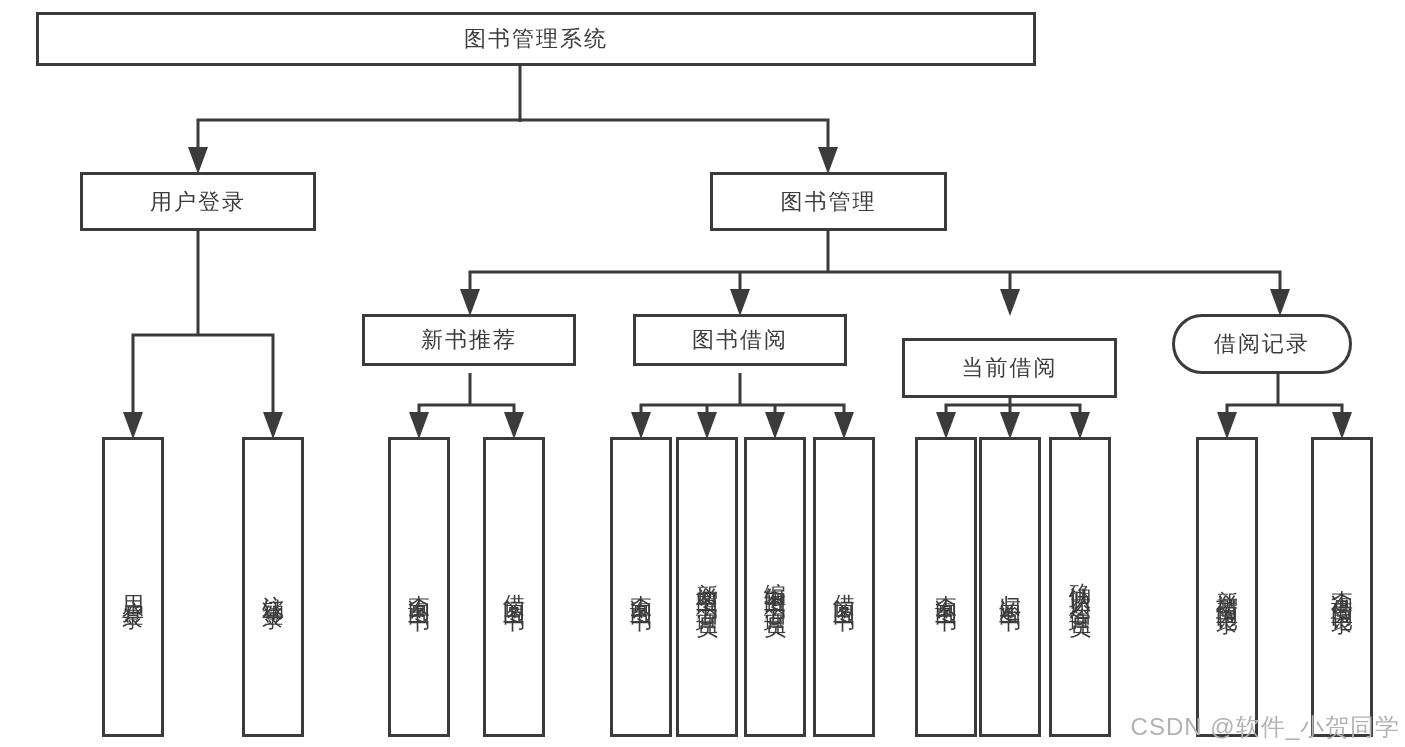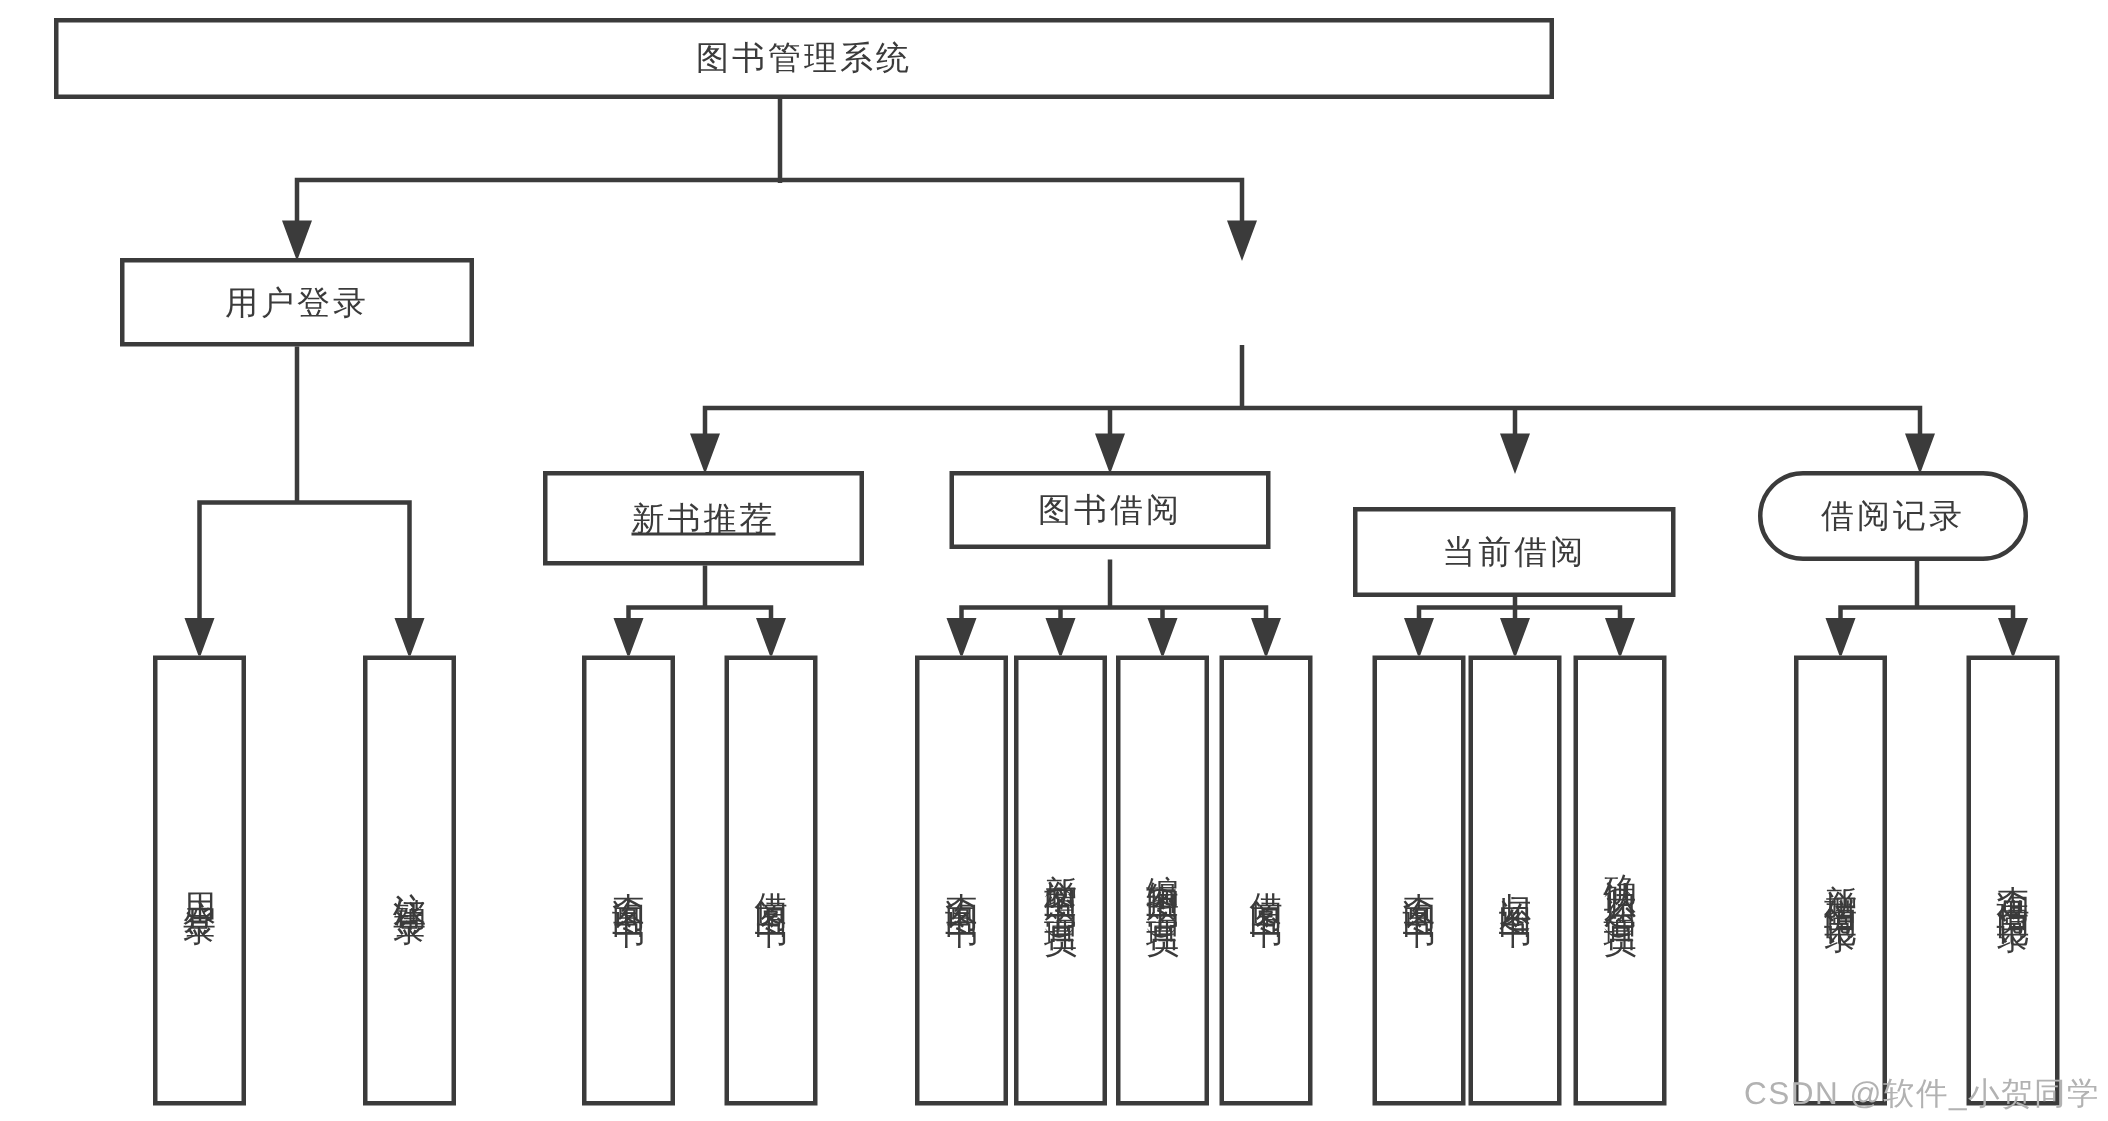--- a/index.html
+++ b/index.html
@@ -53,21 +53,21 @@
     writing-mode: vertical-rl;
     text-orientation: mixed;
     font-size: 22px;
     letter-spacing: 5px;
     white-space: nowrap;
   }
   #watermark {
     position: absolute;
     right: 5px;
     bottom: 4px;
-    font-size: 21px;
+    font-size: 24px;
     letter-spacing: 1px;
     color: #b2b2b2;
     z-index: 5;
     white-space: nowrap;
     margin-left: 32px;
   }
 </style>
 </head>
 <body>
 
@@ -124,22 +124,23 @@
              M936 412 L956 412 L946 439 Z
              M1000 412 L1020 412 L1010 439 Z
              M1070 412 L1090 412 L1080 439 Z
              M1217 412 L1237 412 L1227 439 Z
              M1332 412 L1352 412 L1342 439 Z"></path>
   </svg>
 
   <div class="node" style="left:36px; top:12px; width:1000px; height:54px;">图书管理系统</div>
 
   <div class="node" style="left:80px; top:172px; width:236px; height:59px;">用户登录</div>
+  <div class="node" style="left:710px; top:172px; width:237px; height:59px;">图书管理</div>
 
-  <div class="node" style="left:362px; top:314px; width:214px; height:63px;text-decoration:underline;">新书推荐</div>
+  <div class="node" style="left:362px; top:314px; width:214px; height:52px;">新书推荐</div>
   <div class="node" style="left:633px; top:314px; width:214px; height:52px;">图书借阅</div>
   <div class="node" style="left:902px; top:314px; width:215px; height:60px;margin-top:24px;">当前借阅</div>
   <div class="node" style="left:1172px; top:314px; width:180px; height:60px;border-radius:30px;">借阅记录</div>
 
   <div class="leaf" style="left:102px;">
     <span>用户登录</span>
   </div>
   <div class="leaf" style="left:242px;">
     <span>注销登录</span>
   </div>

